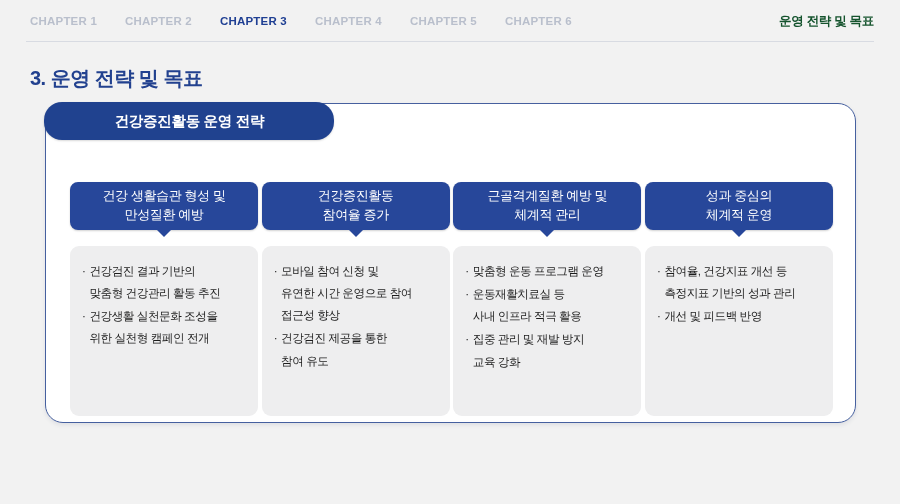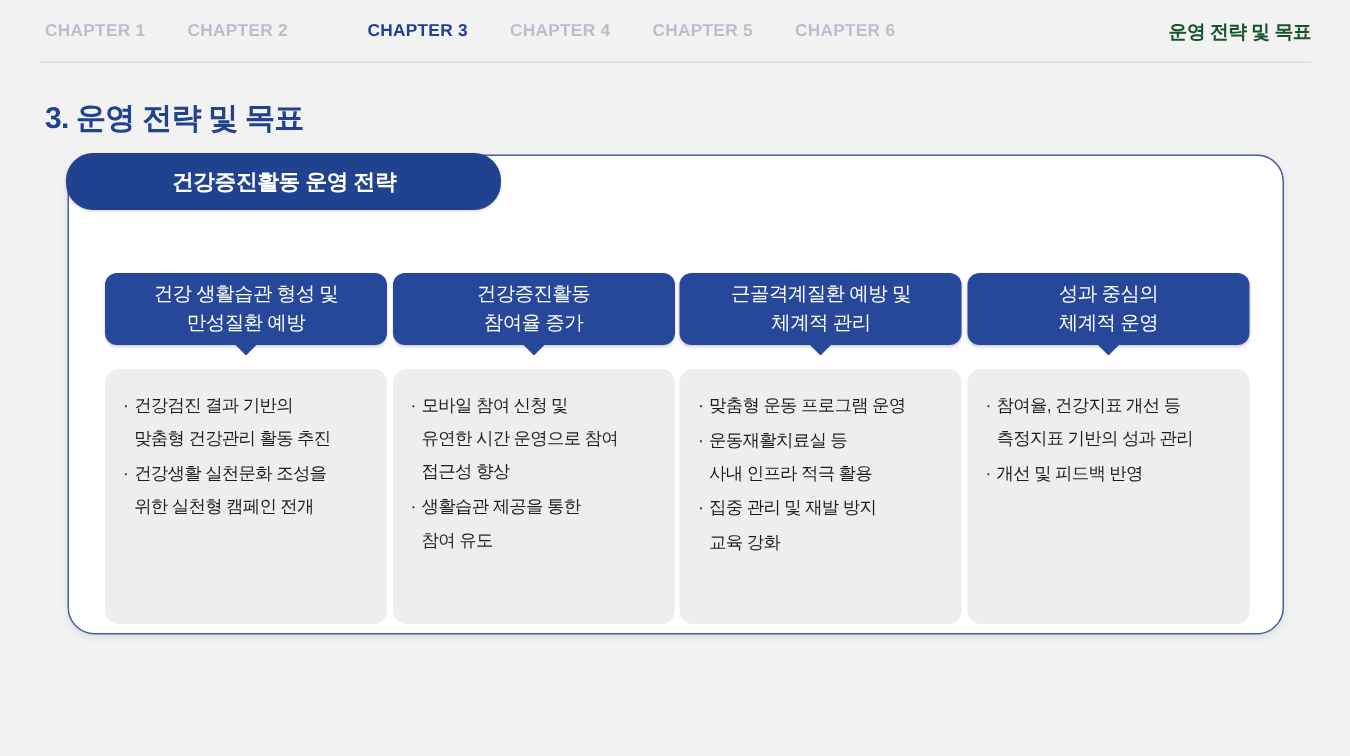--- a/index.html
+++ b/index.html
@@ -32,21 +32,20 @@
   .chapter-item {
     font-size: 11.5px;
     letter-spacing: 0.2px;
     color: #b9bfcc;
     font-weight: bold;
     white-space: nowrap;
   }
   .chapter-item.active {
     color: #1f3f93;
     font-weight: bold;
-    margin-left: 25px;
   }
   .nav-right {
     position: absolute;
     right: 26px;
     top: 13px;
     font-size: 12.5px;
     font-weight: bold;
     color: #14532d;
     letter-spacing: -0.3px;
   }
@@ -240,21 +239,21 @@
               <span class="bullet-dot">·</span>
               <span class="bullet-text">
                 <div>모바일 참여 신청 및</div>
                 <div>유연한 시간 운영으로 참여</div>
                 <div>접근성 향상</div>
               </span>
             </div>
             <div class="bullet">
               <span class="bullet-dot">·</span>
               <span class="bullet-text">
-                <div>생활습관 제공을 통한</div>
+                <div>건강검진 제공을 통한</div>
                 <div>참여 유도</div>
               </span>
             </div>
           </div>
         </div>
         <div class="column">
           <div class="col-header-wrap">
             <div class="col-header">
               <div>
                 <div>근골격계질환 예방 및</div>

